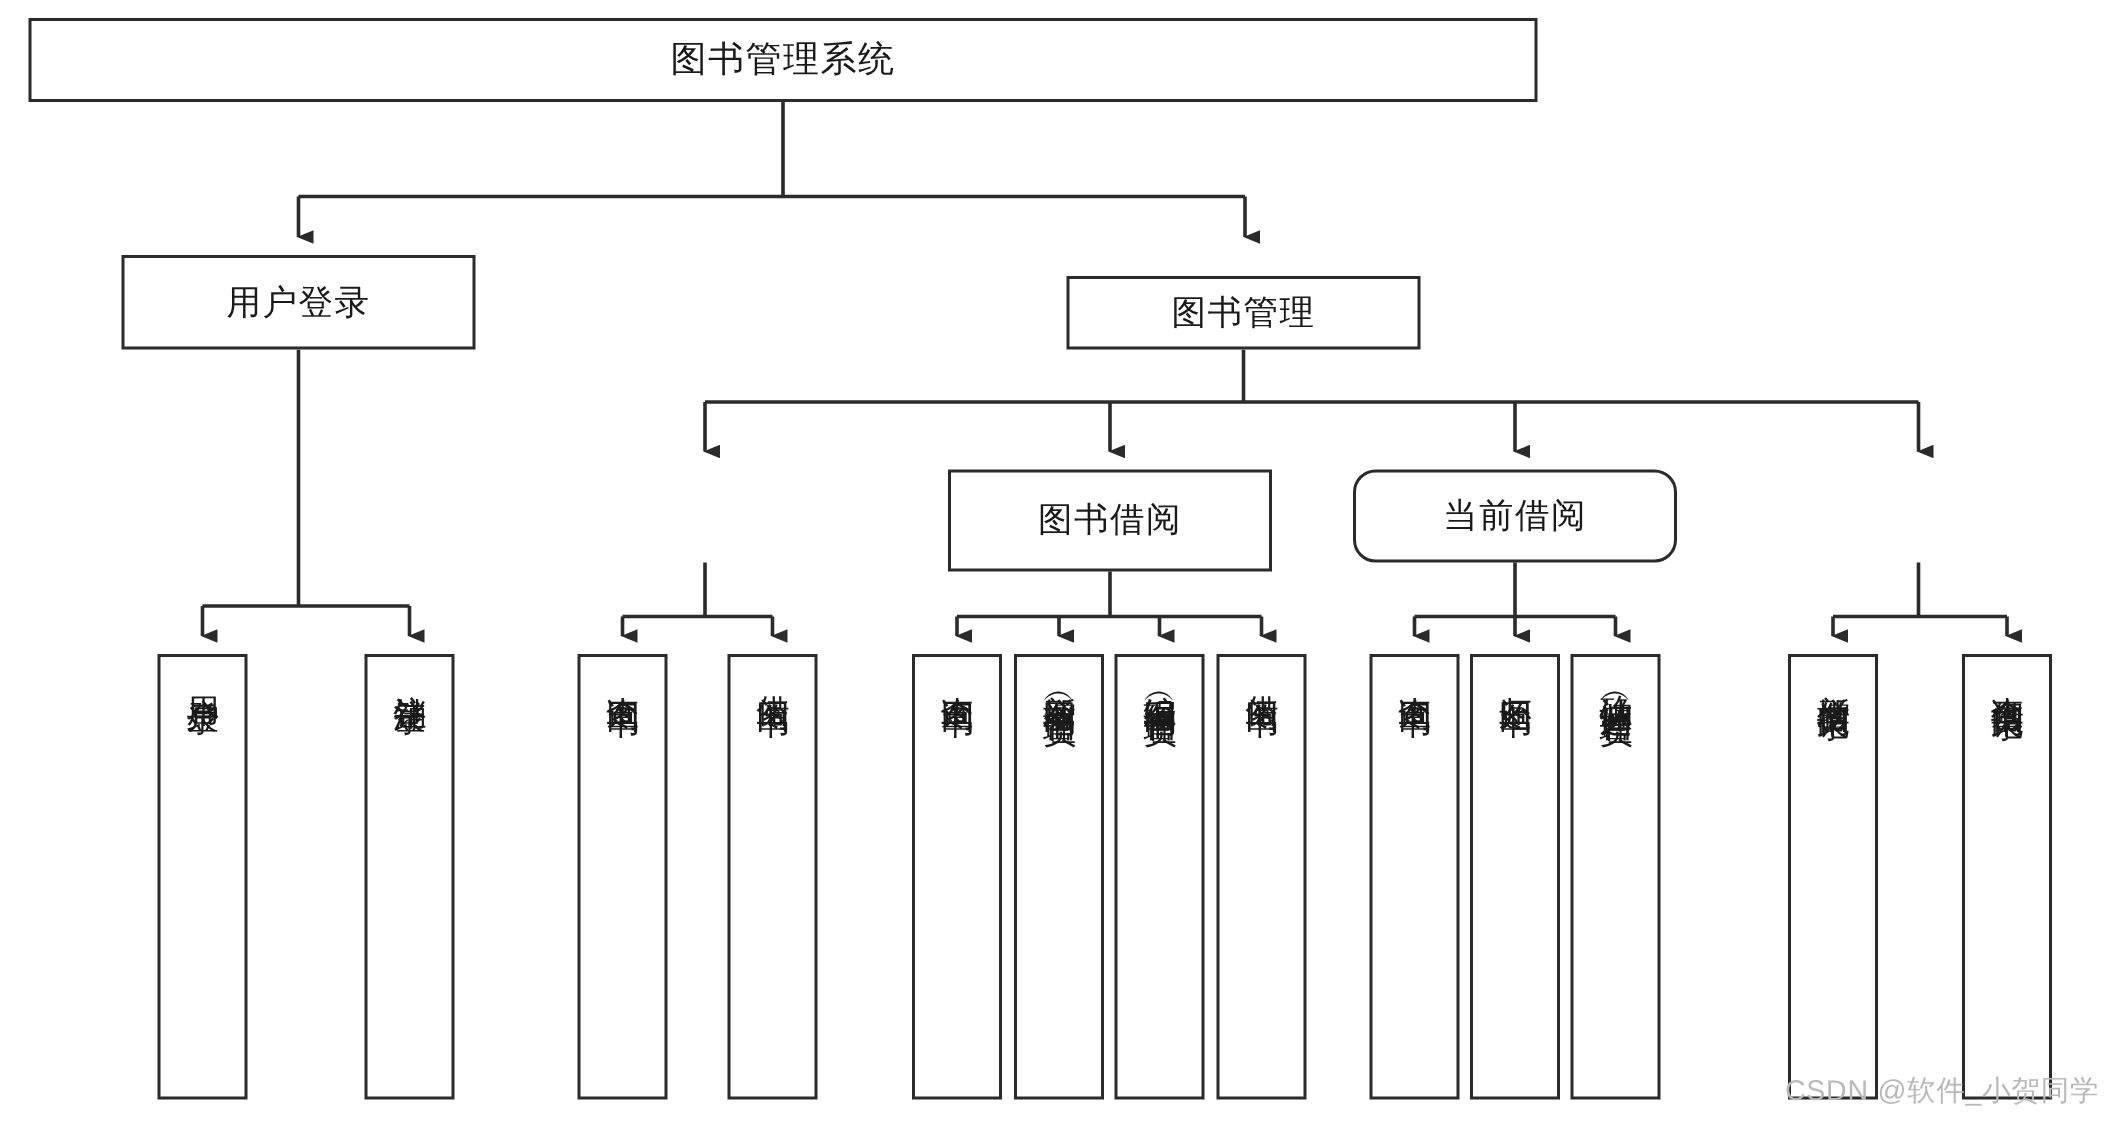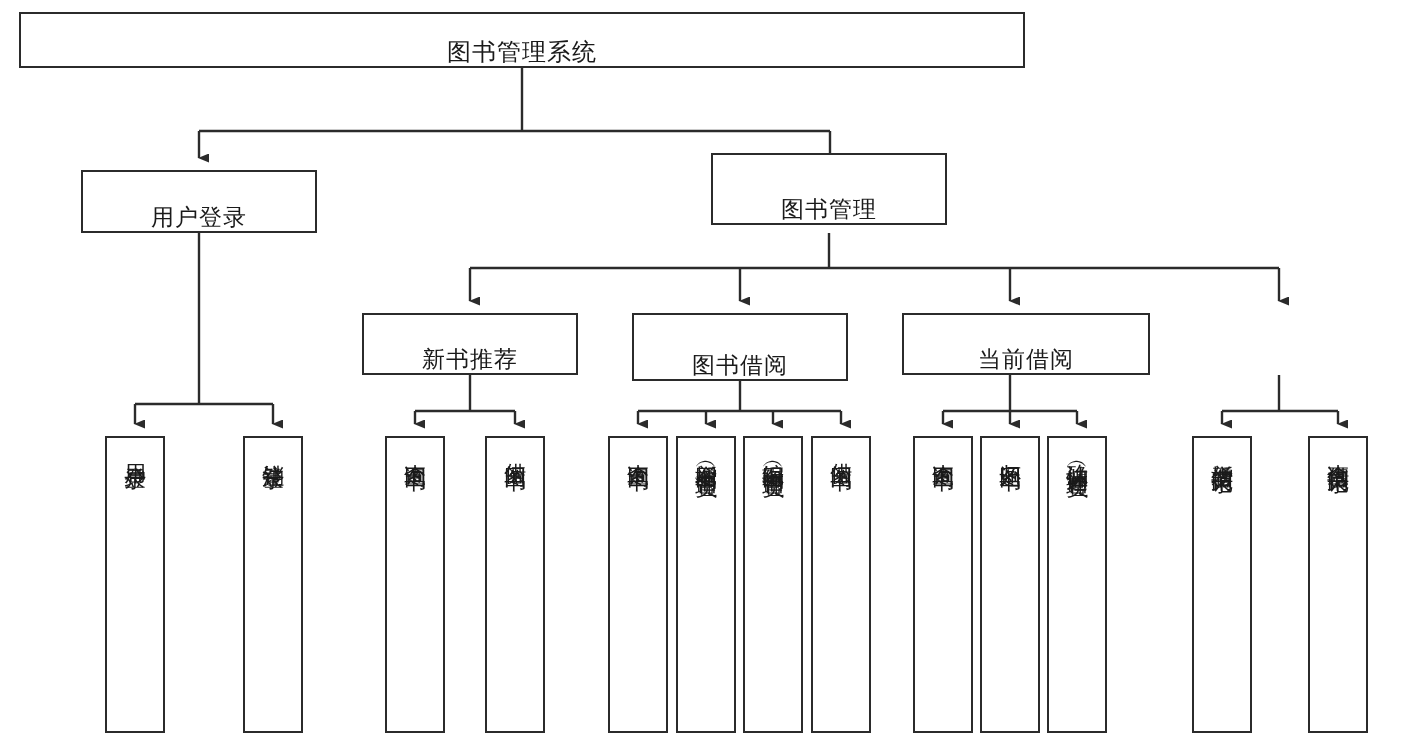--- a/index.html
+++ b/index.html
@@ -1,21 +1,21 @@
 <!DOCTYPE html>
 <html><head>
 <meta charset="utf-8">
 <style>
   html,body{margin:0;padding:0;background:#ffffff;}
   body{width:1405px;height:747px;overflow:hidden;
        font-family:"Liberation Sans","DejaVu Sans",sans-serif;}
   #stage{position:relative;width:1405px;height:747px;background:#fff;}
   svg#wires{position:absolute;left:0;top:0;width:1405px;height:747px;}
   .node{position:absolute;box-sizing:border-box;background:#ffffff;
-        border:2px solid #2b2b2b;display:flex;align-items:flex-end;
+        border:2px solid #2b2b2b;display:flex;align-items:center;
         justify-content:center;color:#1a1a1a;}
   .node .lbl{display:block;text-align:center;line-height:1.18;}
   .h-node .lbl{font-size:23px;letter-spacing:1px;}
   .root .lbl{font-size:24px;letter-spacing:1px;}
   .leaf{padding:8px 2px;align-items:flex-start;}
   .leaf .lbl{writing-mode:vertical-rl;text-orientation:upright;
              font-size:22px;line-height:1.30;letter-spacing:2px;
              margin:0 auto;}
   .watermark{position:absolute;color:#b9b9b9;font-size:19px;
              white-space:nowrap;letter-spacing:0.5px;}
@@ -75,31 +75,28 @@
     </g>
   </svg>
 
   <div class="node root h-node" style="left:19px;top:12px;width:1006px;height:56px;">
     <span class="lbl">图书管理系统</span>
   </div>
 
   <div class="node h-node" style="left:81px;top:170px;width:236px;height:63px;">
     <span class="lbl">用户登录</span>
   </div>
-  <div class="node h-node" style="left:711px;top:153px;width:236px;height:72px;font-family:Liberation Serif, serif;">
+  <div class="node h-node" style="left:711px;top:184px;width:236px;height:49px;font-family:Liberation Serif, serif;">
     <span class="lbl">图书管理</span>
   </div>
 
-  <div class="node h-node" style="left:362px;top:313px;width:216px;height:62px;">
-    <span class="lbl">新书推荐</span>
-  </div>
   <div class="node h-node" style="left:632px;top:313px;width:216px;height:68px;">
     <span class="lbl">图书借阅</span>
   </div>
-  <div class="node h-node" style="left:902px;top:313px;width:248px;height:62px;">
+  <div class="node h-node" style="left:902px;top:313px;width:216px;height:62px;border-radius:15px;">
     <span class="lbl">当前借阅</span>
   </div>
 
   <div class="node leaf" style="left:105px;top:436px;width:60px;height:297px;">
     <span class="lbl">用户登录</span>
   </div>
   <div class="node leaf" style="left:243px;top:436px;width:60px;height:297px;">
     <span class="lbl">注销登录</span>
   </div>
 
@@ -133,14 +130,15 @@
     <span class="lbl">确认归还（管理员）</span>
   </div>
 
   <div class="node leaf" style="left:1192px;top:436px;width:60px;height:297px;">
     <span class="lbl">新增借阅记录</span>
   </div>
   <div class="node leaf" style="left:1308px;top:436px;width:60px;height:297px;">
     <span class="lbl">查询借阅记录</span>
   </div>
 
+  <div class="watermark" style="left:1190px;top:714px;">CSDN @软件_小贺同学</div>
 
 </div>
 
 </body></html>

